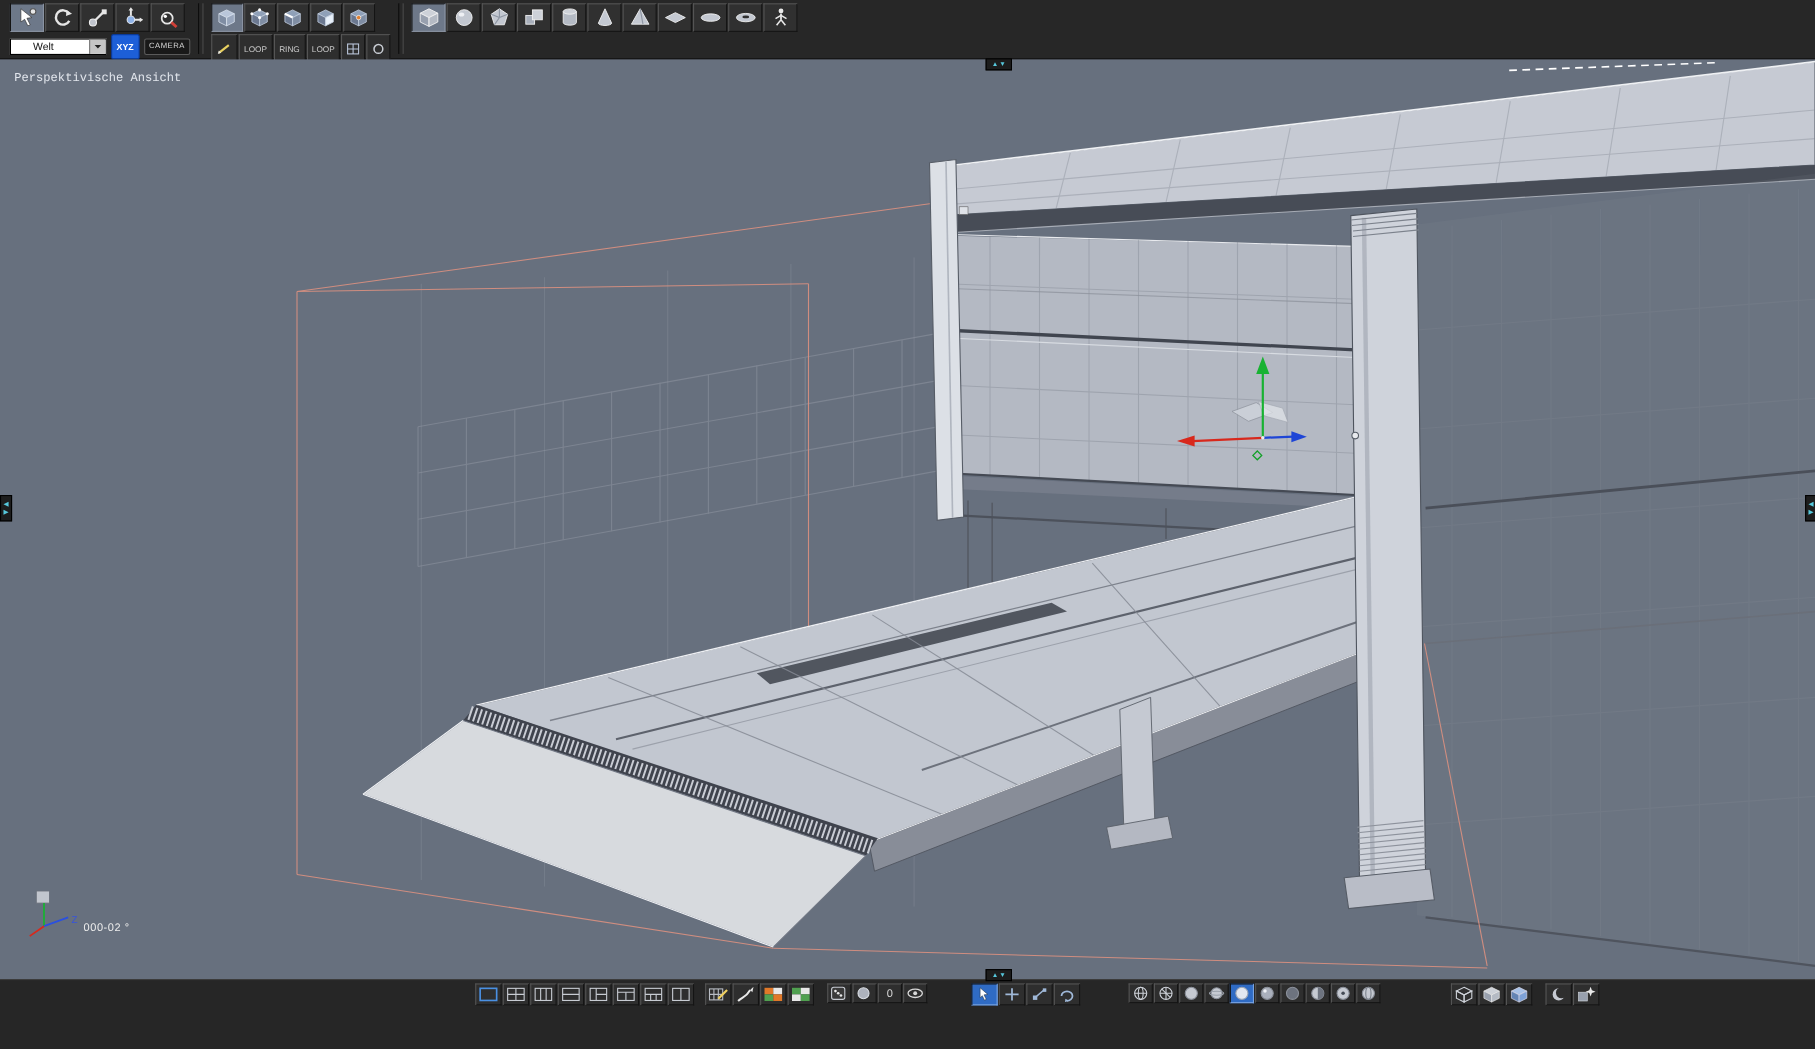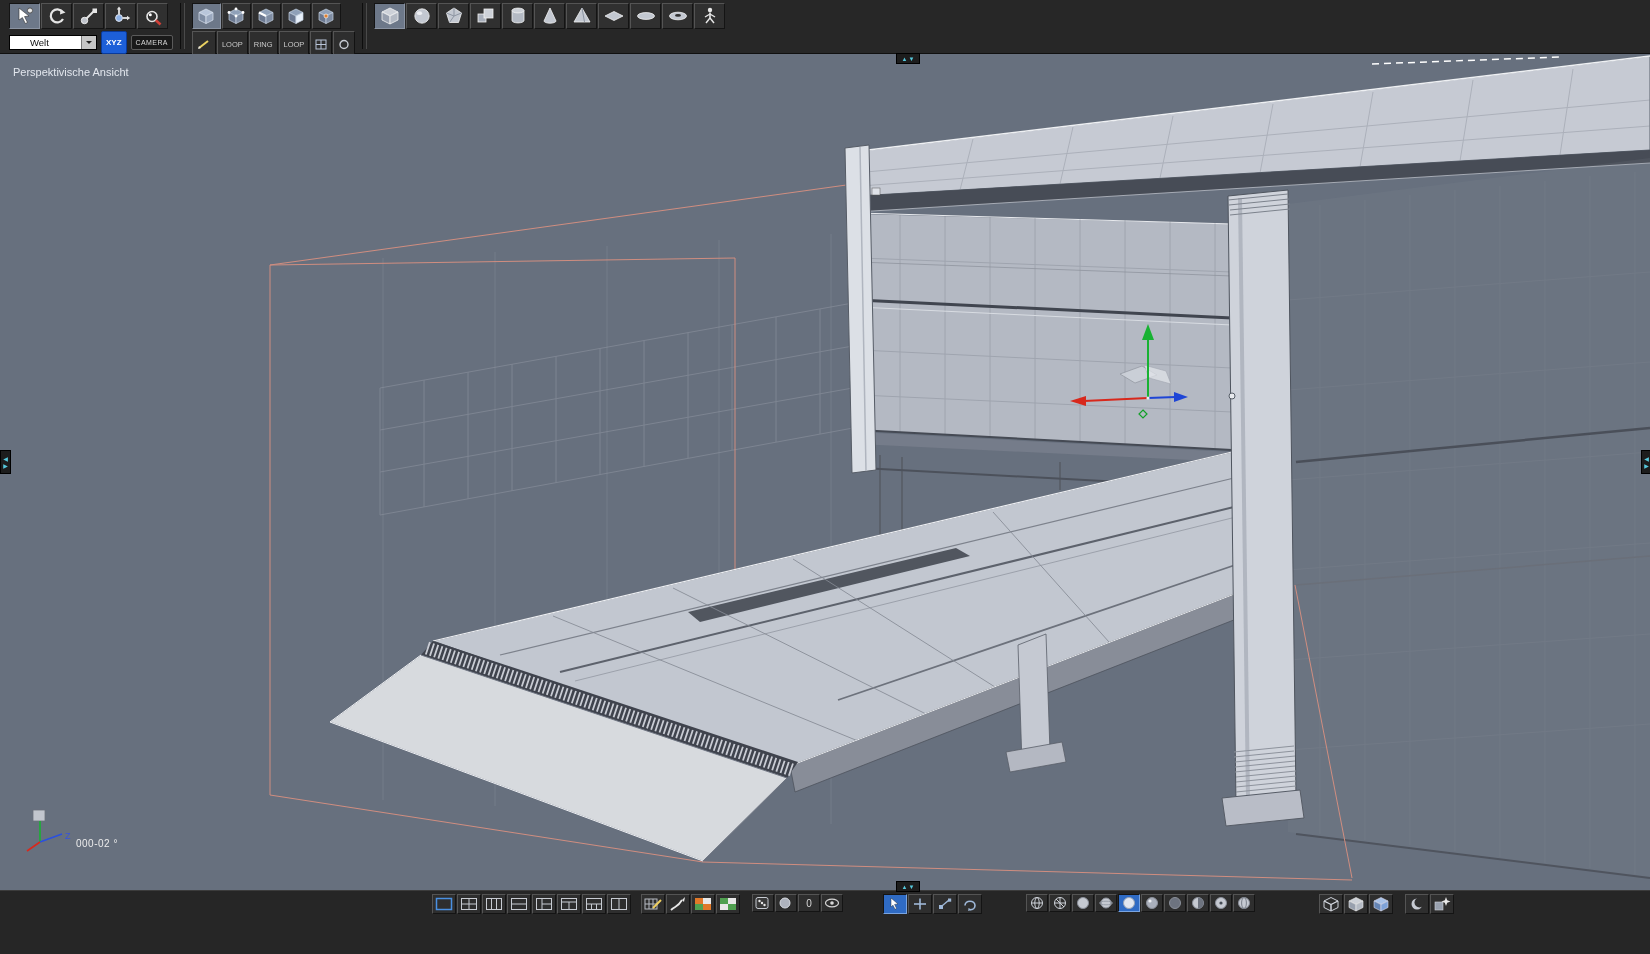--- a/index.html
+++ b/index.html
@@ -17,21 +17,21 @@
   .sbtn{height:15px;min-width:20px;background:#2e2e2e;border:1px solid;border-color:#555 #121212 #121212 #555;color:#c9c9c9;font-size:7.5px;display:flex;align-items:center;justify-content:center;padding:12px 4px;box-sizing:border-box;cursor:pointer;}
   .dd{width:88px;height:15px;background:#ffffff;border:1px solid #000;display:flex;align-items:stretch;box-sizing:border-box;cursor:pointer;}
   .dd .val{flex:1;color:#111;font-size:9.5px;line-height:13px;padding-left:20px;}
   .dd .arr{width:14px;background:#c6c6c6;border-left:1px solid #777;display:flex;align-items:center;justify-content:center;}
   .dd .arr::after{content:"";width:0;height:0;border:3.5px solid transparent;border-top-color:#222;margin-top:3px;}
   .pill-xyz{height:13px;background:#1d5fd8;border:1px solid #0a3a9a;border-radius:2px;color:#fff;font-weight:bold;font-size:8px;display:flex;align-items:center;padding:4px 4px;margin-left:3px;cursor:pointer;}
   .pill-cam{height:13px;background:#191919;border:1px solid #5a5a5a;border-radius:2px;color:#d8d8d8;font-size:7px;letter-spacing:.4px;display:flex;align-items:center;padding:0 4px;margin-left:3px;cursor:pointer;}
 
   
   .viewport{position:absolute;left:0;top:54px;width:1650px;height:836px;background:#67707e;cursor:crosshair;}
-  .vp-label{position:absolute;left:13px;top:12px;color:#e2e6ed;font-size:11px;}
+  .vp-label{position:absolute;left:13px;top:12px;color:#e2e6ed;font-size:11px;font-family:Liberation Mono, monospace;}
   .vp-readout{position:absolute;left:76px;top:784px;color:#ececec;font-size:10px;letter-spacing:.5px;}
   .scene{position:absolute;left:0;top:0;}
 
   
   .split{position:absolute;background:#1d1d1d;border:1px solid #000;display:flex;align-items:center;justify-content:center;color:#56c8dc;font-size:6px;line-height:1;cursor:pointer;z-index:5;}
   .split.h{width:22px;height:9px;gap:1px;}
   .split.v{width:9px;height:22px;flex-direction:column;gap:1px;}
 
   
   .bgrp{display:flex;gap:1px;}

